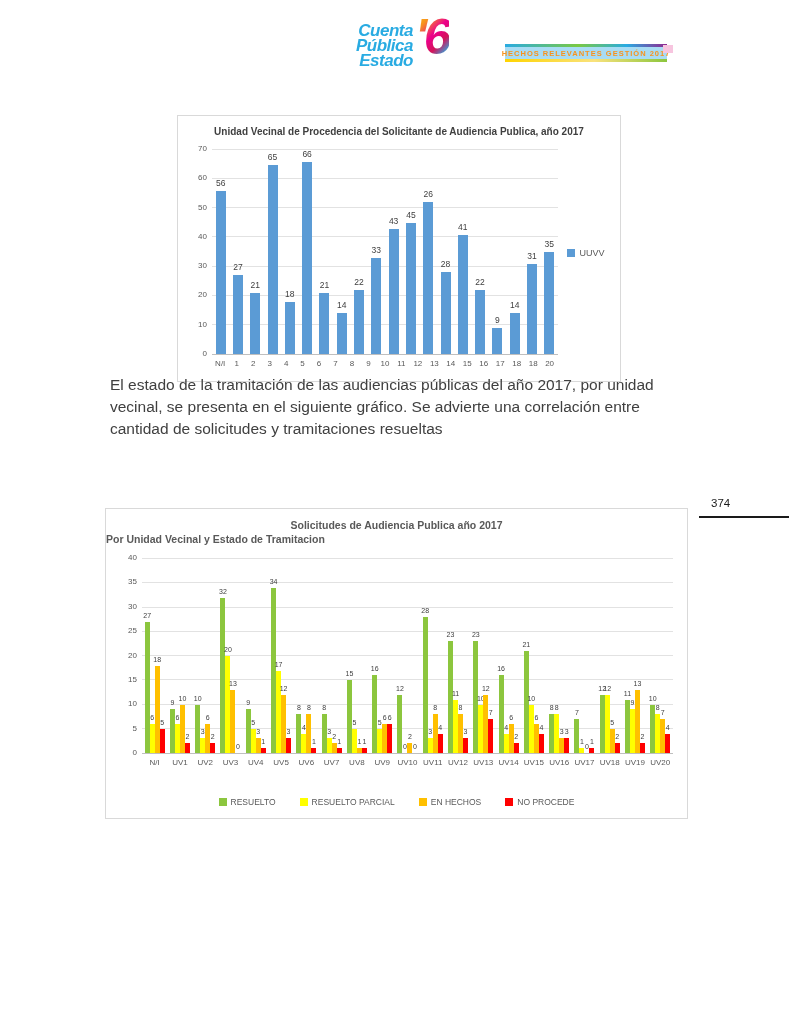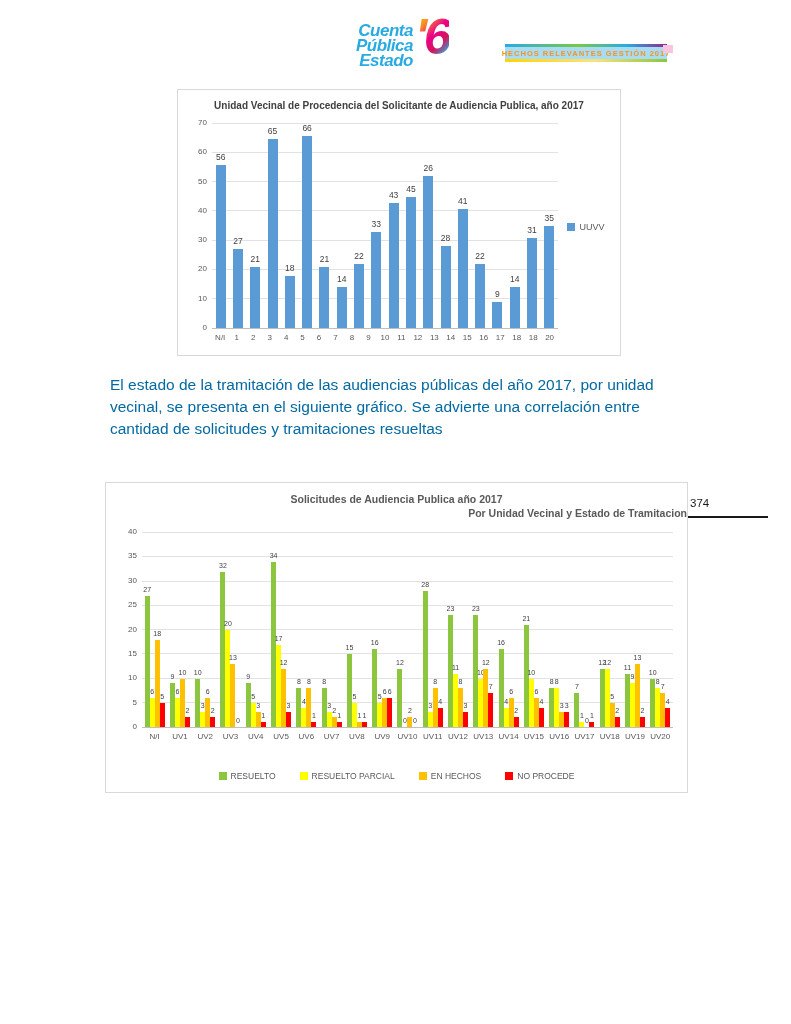--- a/index.html
+++ b/index.html
@@ -32,39 +32,39 @@
   .banner { position:absolute; left:505px; top:44px; width:162px; }
   .banner-stripe-top { height:3px; background:linear-gradient(90deg,#29ABE2 0%,#7AC943 45%,#29ABE2 75%,#93278F 100%); }
   .banner-mid { position:relative; height:12px; background:#A8DCF4; display:flex; align-items:center; justify-content:center; }
   .banner-mid::after { content:""; position:absolute; right:-6px; top:-2px; width:10px; height:8px; background:#F7C5DF; }
   .banner-text { font-size:7.5px; font-weight:bold; color:#F7931E; letter-spacing:1px; white-space:nowrap; }
   .banner-stripe-bottom { height:3px; background:linear-gradient(90deg,#FFD400 0%,#F9E27D 55%,#8CC63E 100%); }
 
   
   .paragraph {
     position:absolute; left:110px; top:374px; width:580px;
-    font-size:15.5px; line-height:1.42; color:#0369a1;
+    font-size:15.5px; line-height:1.42; color:#404040;
   }
 
   
   .pagenum {
-    position:absolute; left:678px; top:497px; width:90px;
+    position:absolute; left:699px; top:497px; width:90px;
     border-bottom:2px solid #1a1a1a; padding:0 0 7px 12px;
     font-size:11.5px; color:#1a1a1a;
   }
 
   
-  .chart-box { position:absolute; background:#fff; border:1px solid #D9D9D9; }
+  .chart-box { position:absolute; background:#fff; border:1px solid #D9D9D9;margin-top:26px; }
   .chart1 { left:177px; top:89px;  width:444px; height:267px; }
   .chart2 { left:105px; top:482px; width:583px; height:311px; }
 
   .chart-title  { text-align:center; font-weight:bold; color:#404040; }
   .chart1 .chart-title { margin-top:10px; font-size:10px; }
   .chart2 .chart-title { margin-top:9px;  font-size:10.5px; color:#595959; line-height:14px; }
-  .chart2 .chart-subtitle { text-align:right; font-weight:bold; color:#595959; font-size:10.5px; line-height:14px; }
+  .chart2 .chart-subtitle { text-align:left; font-weight:bold; color:#595959; font-size:10.5px; line-height:14px; }
 
   .chart-grid { position:absolute; display:grid; }
   .chart1 .chart-grid { left:10px; right:6px; top:34px; bottom:10px; grid-template-columns:24px 1fr 56px; grid-template-rows:1fr 16px; }
   .chart2 .chart-grid { left:10px; right:14px; top:50px; bottom:48px; grid-template-columns:26px 1fr; grid-template-rows:1fr 16px; }
 
   .yaxis     { grid-column:1; grid-row:1; position:relative; }
   .plot-area { grid-column:2; grid-row:1; position:relative; border-bottom:1px solid #BFBFBF; }
   .xlabels   { grid-column:2; grid-row:2; display:flex; }
   .legend-cell { grid-column:3; grid-row:1; display:flex; align-items:center; justify-content:center; }
 

